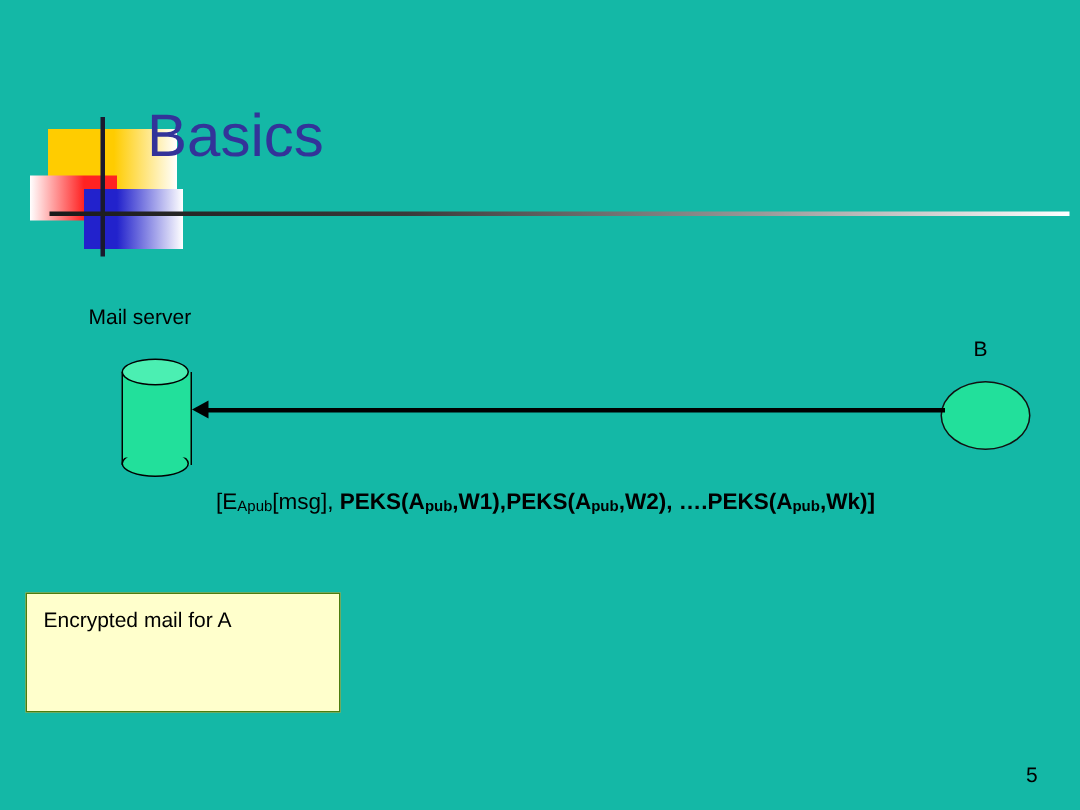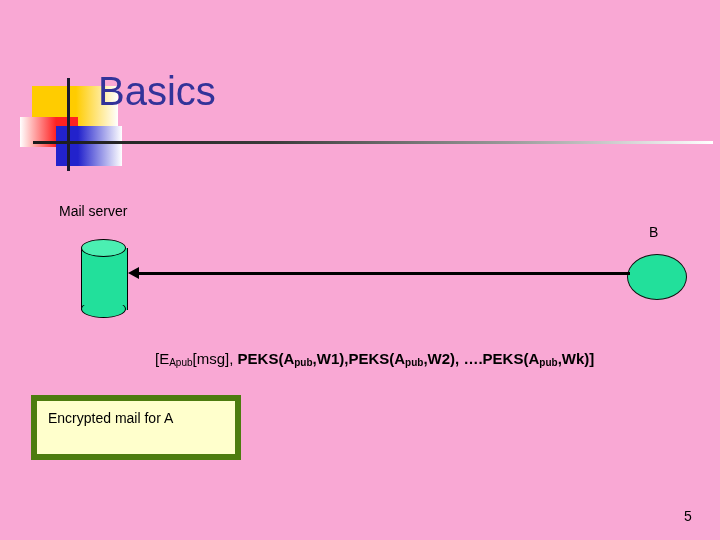--- a/index.html
+++ b/index.html
@@ -7,21 +7,21 @@
     padding: 0;
     background: #ffffff;
   }
   body {
     font-family: "Liberation Sans", sans-serif;
   }
   #slide {
     position: relative;
     width: 720px;
     height: 540px;
-    background: #f9a8d4;
+    background: #14b8a6;
     overflow: hidden;
   }
 
   
   .deco-yellow {
     position: absolute;
     left: 32px;
     top: 86px;
     width: 44px;
     height: 40px;
@@ -192,43 +192,42 @@
     width: 0;
     height: 0;
     border-top: 6px solid transparent;
     border-bottom: 6px solid transparent;
     border-right: 11px solid #000000;
   }
 
   
   .formula {
     position: absolute;
-    left: 155px;
+    left: 144px;
     top: 326px;
     font-size: 15px;
     color: #000000;
     white-space: nowrap;
-    margin-top: 24px;
   }
   .formula .plain { font-weight: normal; }
   .formula .bold  { font-weight: bold; }
   .formula sub {
     font-size: 10px;
     vertical-align: -0.18em;
   }
 
   
   .callout {
     position: absolute;
-    left: 31px;
+    left: 17px;
     top: 395px;
     width: 210px;
-    height: 65px;
+    height: 80px;
     background: #FFFFCC;
-    border: 6px solid #4d7c0f;
+    border: 1px solid #4d7c0f;
     box-sizing: border-box;
   }
   .callout-line {
     position: absolute;
     left: 11px;
     font-size: 14px;
     color: #000000;
     white-space: nowrap;
   }
   .callout-line-1 { top: 9px; }

